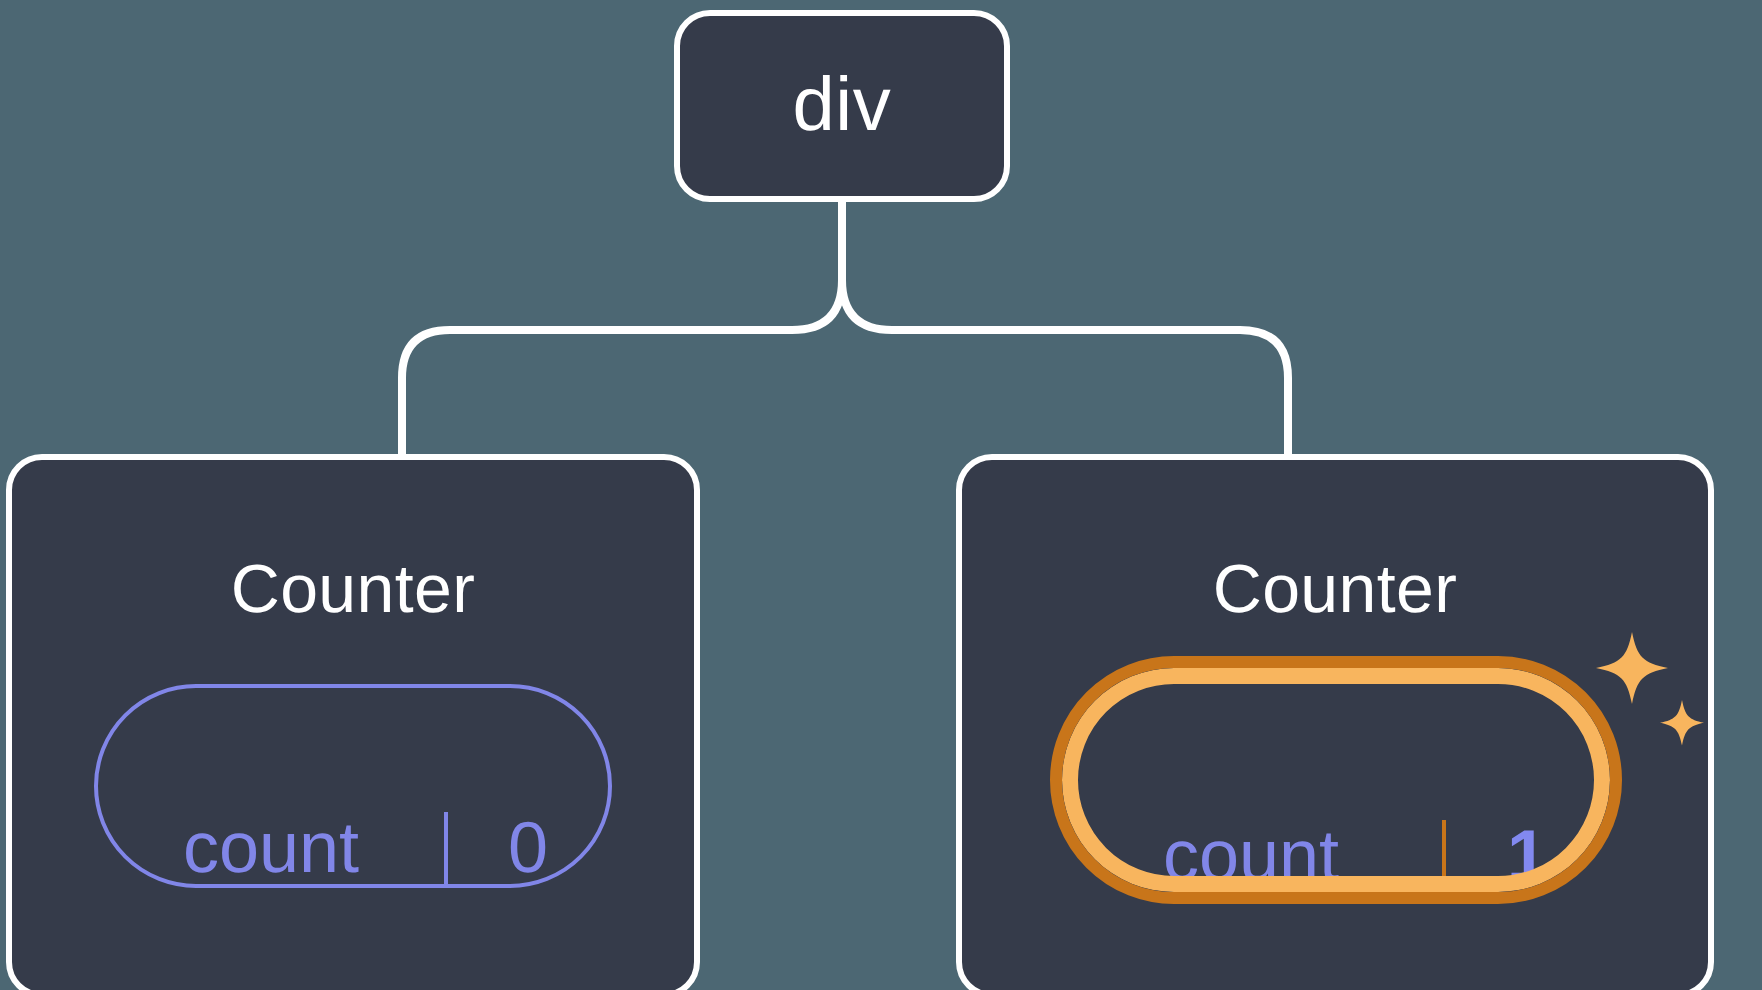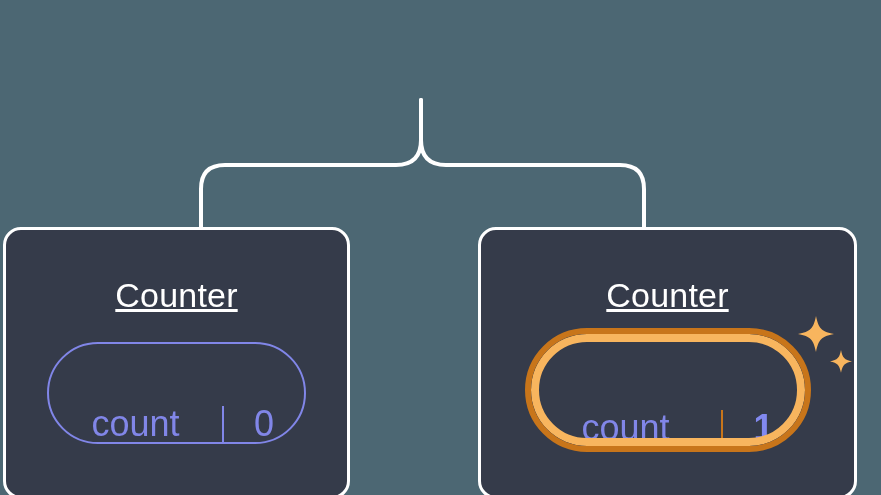--- a/index.html
+++ b/index.html
@@ -71,21 +71,20 @@
     width: 379px;
     height: 272px;
   }
 
   .child-title {
     color: #FFFFFF;
     font-size: 34px;
     line-height: 1;
     margin-top: 48px;
     letter-spacing: 0.2px;
-    text-decoration: underline;
   }
 
   
   .pill-wrap {
     position: relative;
     margin-top: 30px;
   }
   .pill {
     box-sizing: border-box;
     display: flex;
@@ -166,20 +165,23 @@
              Q 644 165 644 189
              L 644 227" fill="none" stroke="#FFFFFF" stroke-width="4" stroke-linecap="round" stroke-linejoin="round"></path>
     <path d="M 421 100
              L 421 140
              Q 421 165 396 165
              L 225 165
              Q 201 165 201 189
              L 201 227" fill="none" stroke="#FFFFFF" stroke-width="4" stroke-linecap="round" stroke-linejoin="round"></path>
   </svg>
 
+  <div class="node node-root">
+    <span class="root-label">div</span>
+  </div>
 
   <div class="node node-child node-left">
     <span class="child-title">Counter</span>
     <div class="pill-wrap">
       <div class="pill">
         <span class="pill-key">count</span>
         <span class="pill-val">0</span>
       </div>
     </div>
   </div>

